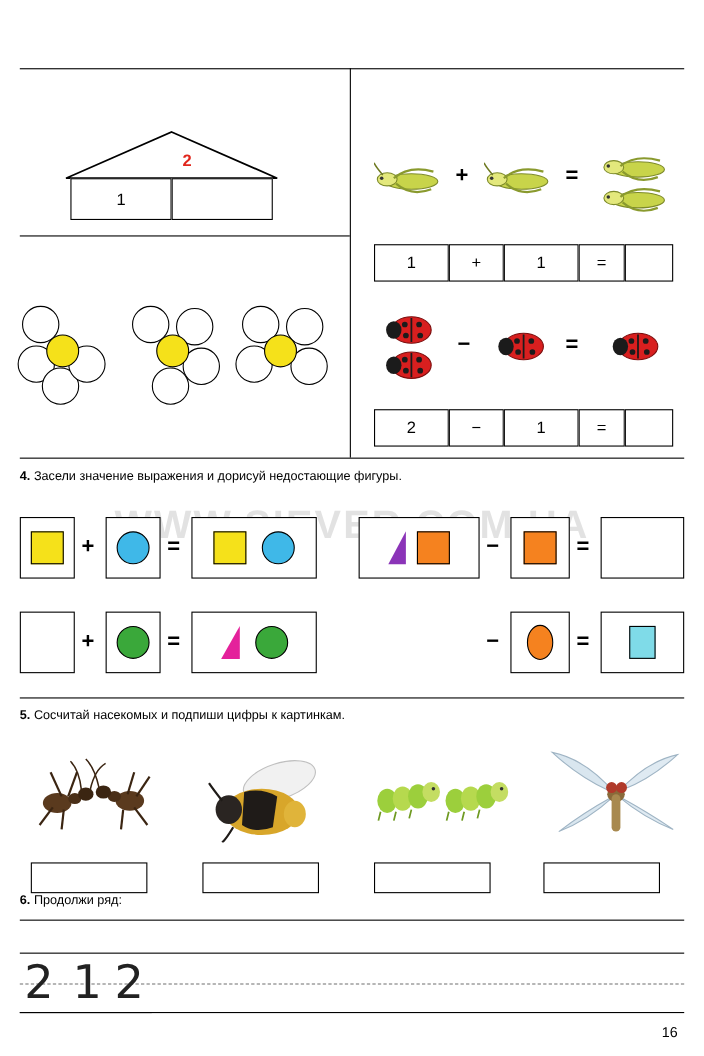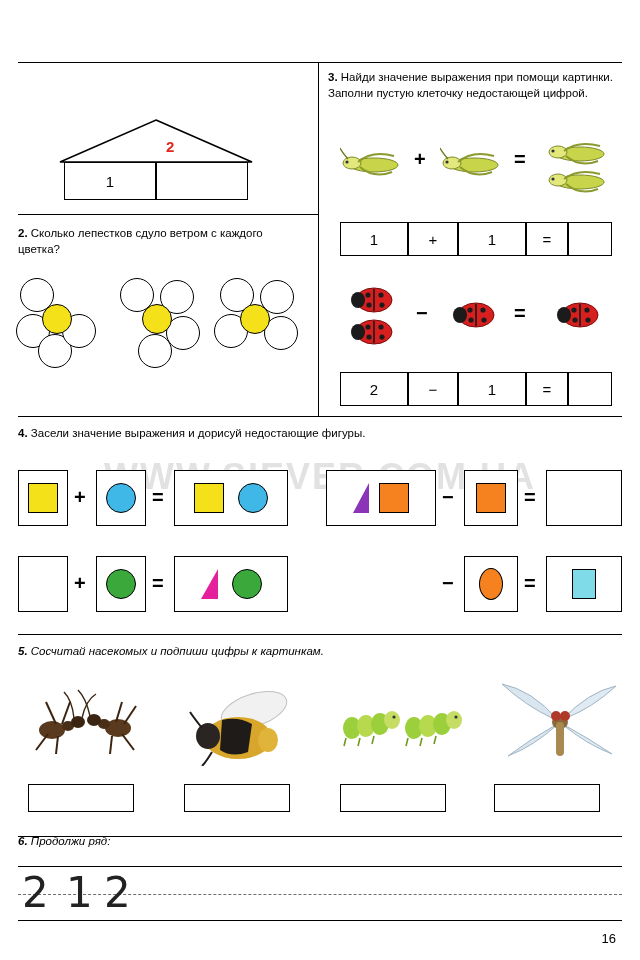--- a/index.html
+++ b/index.html
@@ -120,26 +120,20 @@
     <div class="cell abs" style="left:6px; top:44px; width:92px; height:38px;">
       <span class="num">1</span>
     </div>
     <div class="cell abs" style="left:98px; top:44px; width:92px; height:38px;">
       <span class="num"></span>
     </div>
   </div>
 
   <div class="hrule abs" style="left:18px; width:300px; top:214px;"></div>
 
-  <div class="abs" style="left:18px; top:226px; width:280px;">
-    <div class="task-text">
-      <span class="task-num">2.</span>
-      <span>Сколько лепестков сдуло ветром с каждого цветка?</span>
-    </div>
-  </div>
 
   <div class="abs" style="left:16px; top:278px; width:96px; height:92px;">
     <div class="petal" style="left:4px;  top:0px;"></div>
     <div class="petal" style="left:0px;  top:36px;"></div>
     <div class="petal" style="left:22px; top:56px;"></div>
     <div class="petal" style="left:46px; top:36px;"></div>
     <div class="center" style="left:26px; top:26px;"></div>
   </div>
 
   <div class="abs" style="left:116px; top:278px; width:96px; height:92px;">
@@ -153,26 +147,20 @@
   <div class="abs" style="left:212px; top:278px; width:96px; height:92px;">
     <div class="petal" style="left:8px;  top:0px;"></div>
     <div class="petal" style="left:48px; top:2px;"></div>
     <div class="petal" style="left:2px;  top:36px;"></div>
     <div class="petal" style="left:52px; top:38px;"></div>
     <div class="center" style="left:28px; top:26px;"></div>
   </div>
 
   <div class="abs" style="left:318px; top:62px; width:1px; height:354px; background:#000;"></div>
 
-  <div class="abs" style="left:328px; top:70px; width:292px;">
-    <div class="task-text">
-      <span class="task-num">3.</span>
-      <span>Найди значение выражения при помощи картинки. Заполни пустую клеточку недостающей цифрой.</span>
-    </div>
-  </div>
 
   <div class="abs" style="left:336px; top:138px; width:280px; height:64px;">
     <svg width="62" height="34" style="position:absolute; left:4px; top:8px;">
       <ellipse cx="34" cy="19" rx="24" ry="7" fill="#c8d44a" stroke="#7d8a2a" stroke-width="1"></ellipse>
       <ellipse cx="12" cy="17" rx="9" ry="6" fill="#e3e87c" stroke="#7d8a2a" stroke-width="1"></ellipse>
       <path d="M18 16 Q32 4 54 10" stroke="#8a9a2e" stroke-width="2" fill="none"></path>
       <path d="M20 21 Q34 33 52 26" stroke="#8a9a2e" stroke-width="2" fill="none"></path>
       <path d="M8 13 Q2 6 0 2" stroke="#6f7a22" stroke-width="1.4" fill="none"></path>
       <circle cx="7" cy="16" r="1.6" fill="#333"></circle>
     </svg>
@@ -337,21 +325,21 @@
       <div class="ellipse" style="background:#f5821f; border:1.4px solid #000;"></div>
     </div>
     <div class="op abs" style="left:506px; top:16px;">=</div>
     <div class="cell abs" style="left:528px; top:0; width:76px; height:56px;">
       <div style="width:24px; height:30px; background:#7fdbe8; border:1.4px solid #000;"></div>
     </div>
   </div>
 
   <div class="hrule abs" style="left:18px; right:18px; top:634px;"></div>
 
-  <div class="abs" style="left:18px; top:644px; width:600px;font-style:italic;">
+  <div class="abs" style="left:18px; top:644px; width:600px;">
     <div class="task-text">
       <span class="task-num">5.</span>
       <span>Сосчитай насекомых и подпиши цифры к картинкам.</span>
     </div>
   </div>
 
   <div class="abs" style="left:18px; top:672px; width:604px; height:100px;">
 
     <svg width="130" height="80" style="position:absolute; left:4px; top:12px;">
       <g>
@@ -428,21 +416,21 @@
     <div class="cell abs" style="left:322px; top:0; width:106px; height:28px;">
       <span class="num"></span>
     </div>
     <div class="cell abs" style="left:476px; top:0; width:106px; height:28px;">
       <span class="num"></span>
     </div>
   </div>
 
   <div class="hrule abs" style="left:18px; right:18px; top:836px;"></div>
 
-  <div class="abs" style="left:18px; top:834px; width:600px;font-style:italic;">
+  <div class="abs" style="left:18px; top:812px; width:600px;">
     <div class="task-text">
       <span class="task-num">6.</span>
       <span>Продолжи ряд:</span>
     </div>
   </div>
 
   <div class="solidline" style="left:18px; width:604px; top:866px;"></div>
   <div class="dashline" style="left:18px; width:604px; top:894px;"></div>
   <div class="solidline" style="left:18px; width:604px; top:920px;"></div>
   <div class="abs" style="left:18px; top:920px; width:1px; height:0;"></div>

